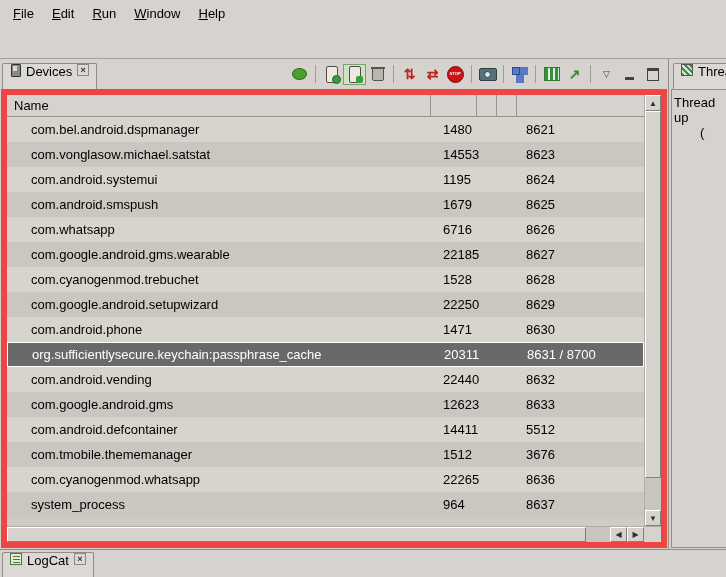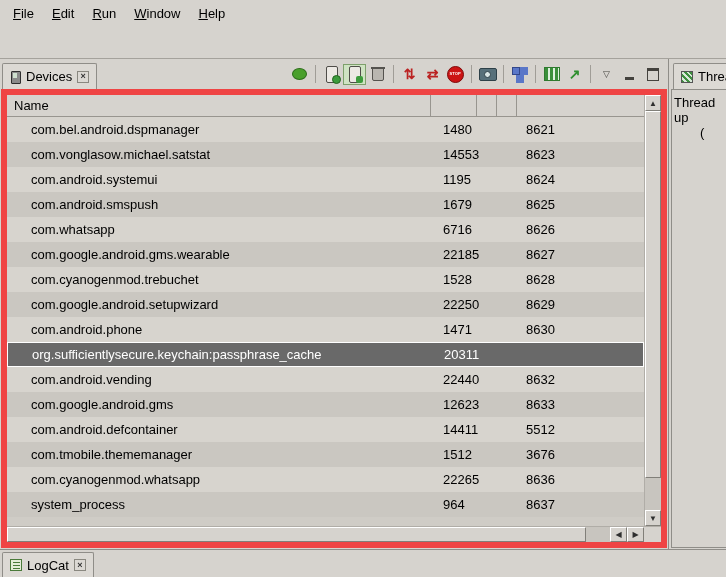--- a/index.html
+++ b/index.html
@@ -20,21 +20,21 @@
 
   
   .main { flex:1 1 auto; display:flex; min-height:0; }
   .devices-panel { width:668px; flex:0 0 auto; display:flex; flex-direction:column; min-height:0; }
   .sash { width:3px; flex:0 0 auto; background:#d6d3ce; border-left:1px solid #8f8d88; }
   .right-panel { flex:1 1 auto; display:flex; flex-direction:column; overflow:hidden; min-height:0; }
 
   
   .tabbar { height:30px; flex:0 0 auto; display:flex; align-items:flex-end; padding-left:2px; }
   .tab {
-    height:26px; display:flex; align-items:center; gap:5px; padding:0 7px;
+    height:26px; display:flex; align-items:flex-start; gap:5px; padding:0 7px;
     background:#dcd9d4; border:1px solid #8f8d88; border-bottom:none;
     border-top-left-radius:2px; border-top-right-radius:2px; white-space:nowrap;
   }
   .tab-close {
     width:12px; height:12px; border:1px solid #8a8880; display:flex;
     align-items:center; justify-content:center; font-size:9px; line-height:1; color:#333;
   }
   .tab-close::before { content:"×"; font-weight:bold; }
 
   
@@ -255,20 +255,21 @@
                   <span class="c-pid" data-name="process-pid">1471</span>
                   <span class="c-s1" data-name="process-spacer1"></span>
                   <span class="c-s2" data-name="process-spacer2"></span>
                   <span class="c-port" data-name="process-port">8630</span>
                 </div>
                 <div class="trow sel" data-name="process-row">
                   <span class="c-name" data-name="process-name">org.sufficientlysecure.keychain:passphrase_cache</span>
                   <span class="c-pid" data-name="process-pid">20311</span>
                   <span class="c-s1" data-name="process-spacer1"></span>
                   <span class="c-s2" data-name="process-spacer2"></span>
+                  <span class="c-port" data-name="process-port">8631 / 8700</span>
                 </div>
                 <div class="trow even" data-name="process-row">
                   <span class="c-name" data-name="process-name">com.android.vending</span>
                   <span class="c-pid" data-name="process-pid">22440</span>
                   <span class="c-s1" data-name="process-spacer1"></span>
                   <span class="c-s2" data-name="process-spacer2"></span>
                   <span class="c-port" data-name="process-port">8632</span>
                 </div>
                 <div class="trow odd" data-name="process-row">
                   <span class="c-name" data-name="process-name">com.google.android.gms</span>

